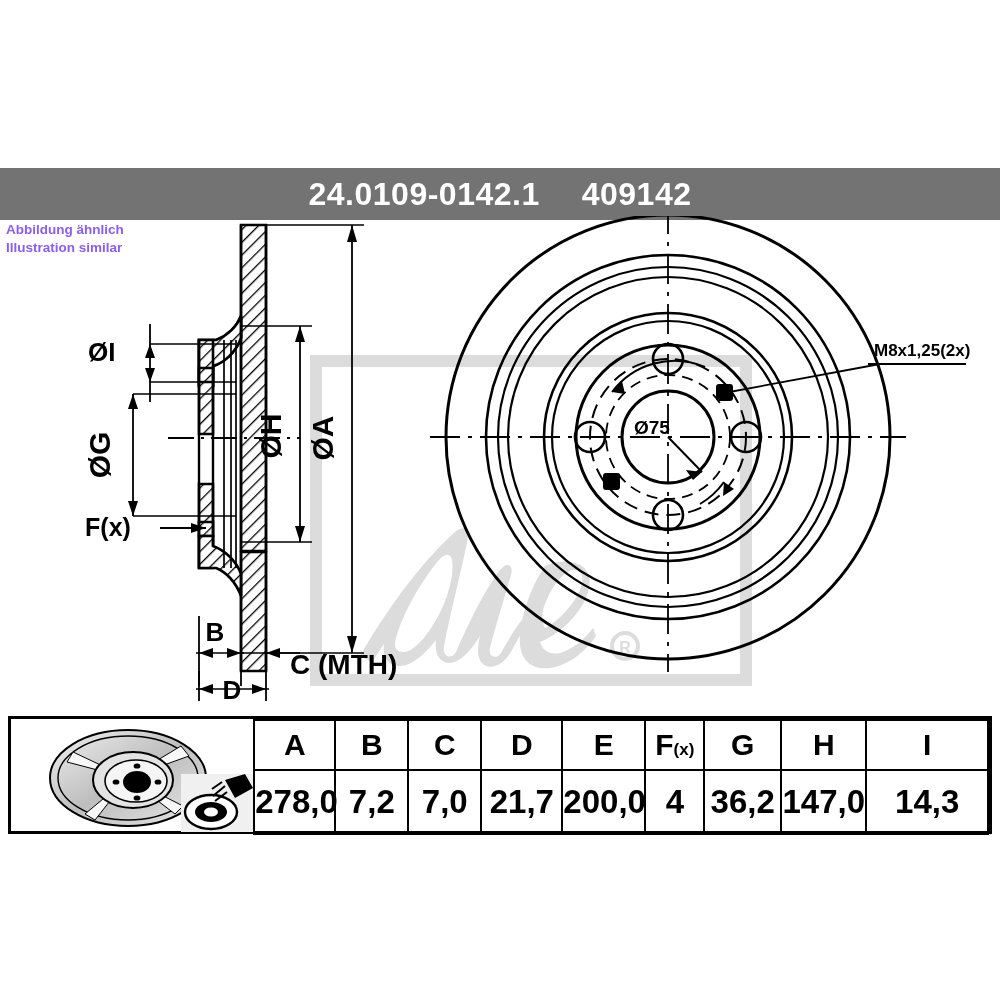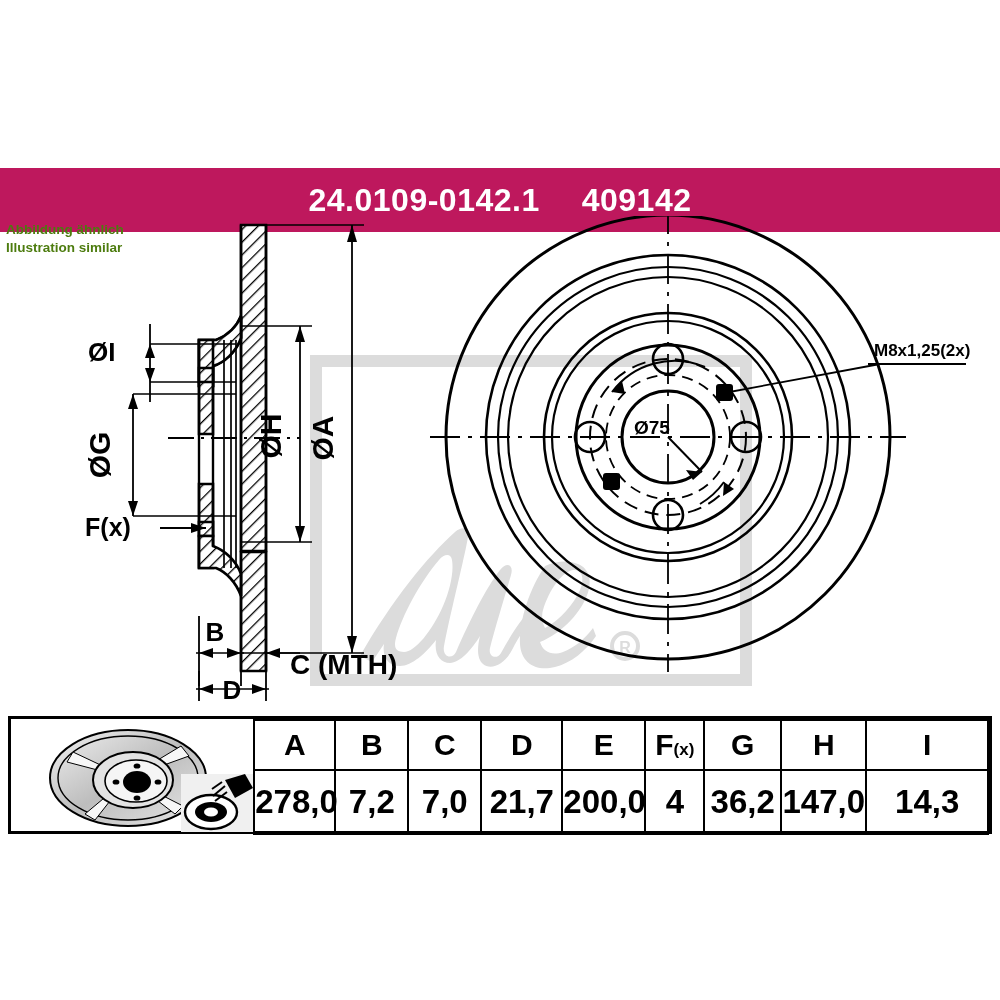--- a/index.html
+++ b/index.html
@@ -7,34 +7,34 @@
     width:1000px;height:1000px;
     background:#ffffff;
     font-family:"Liberation Sans", sans-serif;
     overflow:hidden;
     position:relative;
   }
   #root{position:absolute;left:0;top:0;width:1000px;height:1000px;}
 
   
   .header-bar{
-    position:absolute;left:0;top:168px;width:1000px;height:64px;
-    background:#be185d;
+    position:absolute;left:0;top:168px;width:1000px;height:52px;
+    background:#737373;
     display:flex;align-items:center;justify-content:center;
   }
   .header-inner{display:flex;align-items:center;gap:42px;}
   .header-code,.header-ref{
     color:#ffffff;font-weight:bold;font-size:32px;letter-spacing:0.5px;
     font-family:"Liberation Sans", sans-serif;line-height:1;
   }
 
   
   .note{
     position:absolute;left:6px;top:221px;width:230px;
-    font-size:13.5px;font-weight:bold;color:#4d7c0f;line-height:1.32;
+    font-size:13.5px;font-weight:bold;color:#8b5cf6;line-height:1.32;
   }
 
   
   #drawing{position:absolute;left:0;top:216px;width:1000px;height:500px;}
 
   
   .spec-table{
     position:absolute;left:8px;top:716px;width:984px;height:118px;
     border:3px solid #000;box-sizing:border-box;background:#fff;
   }

